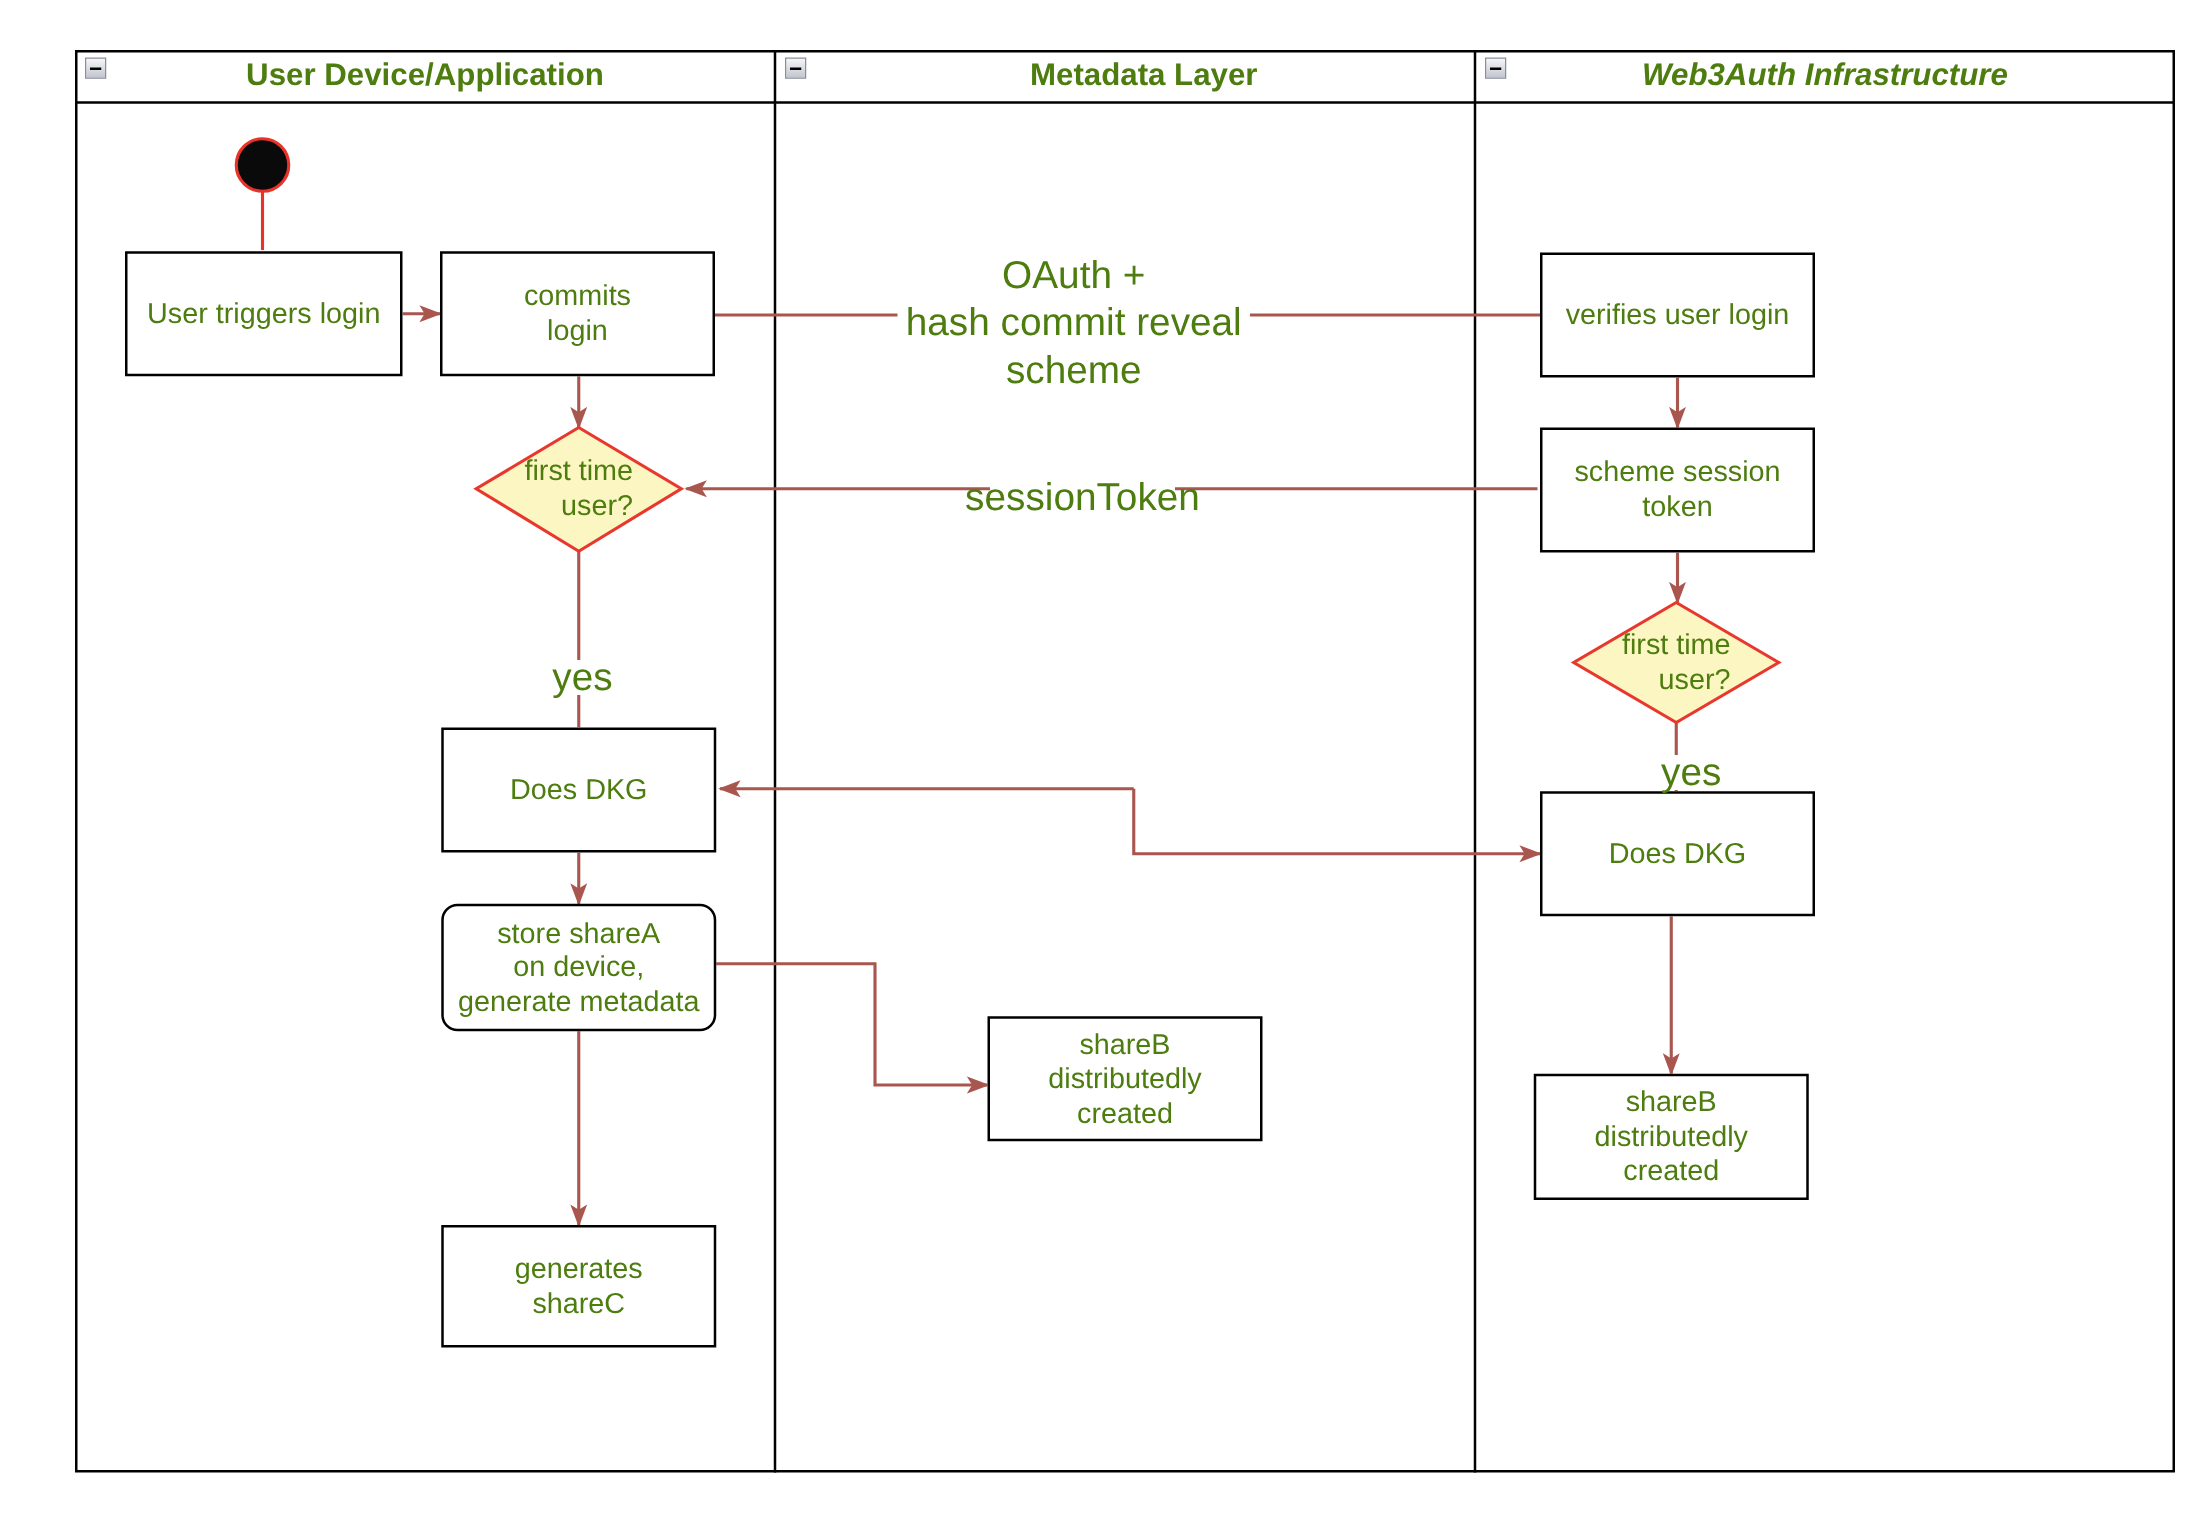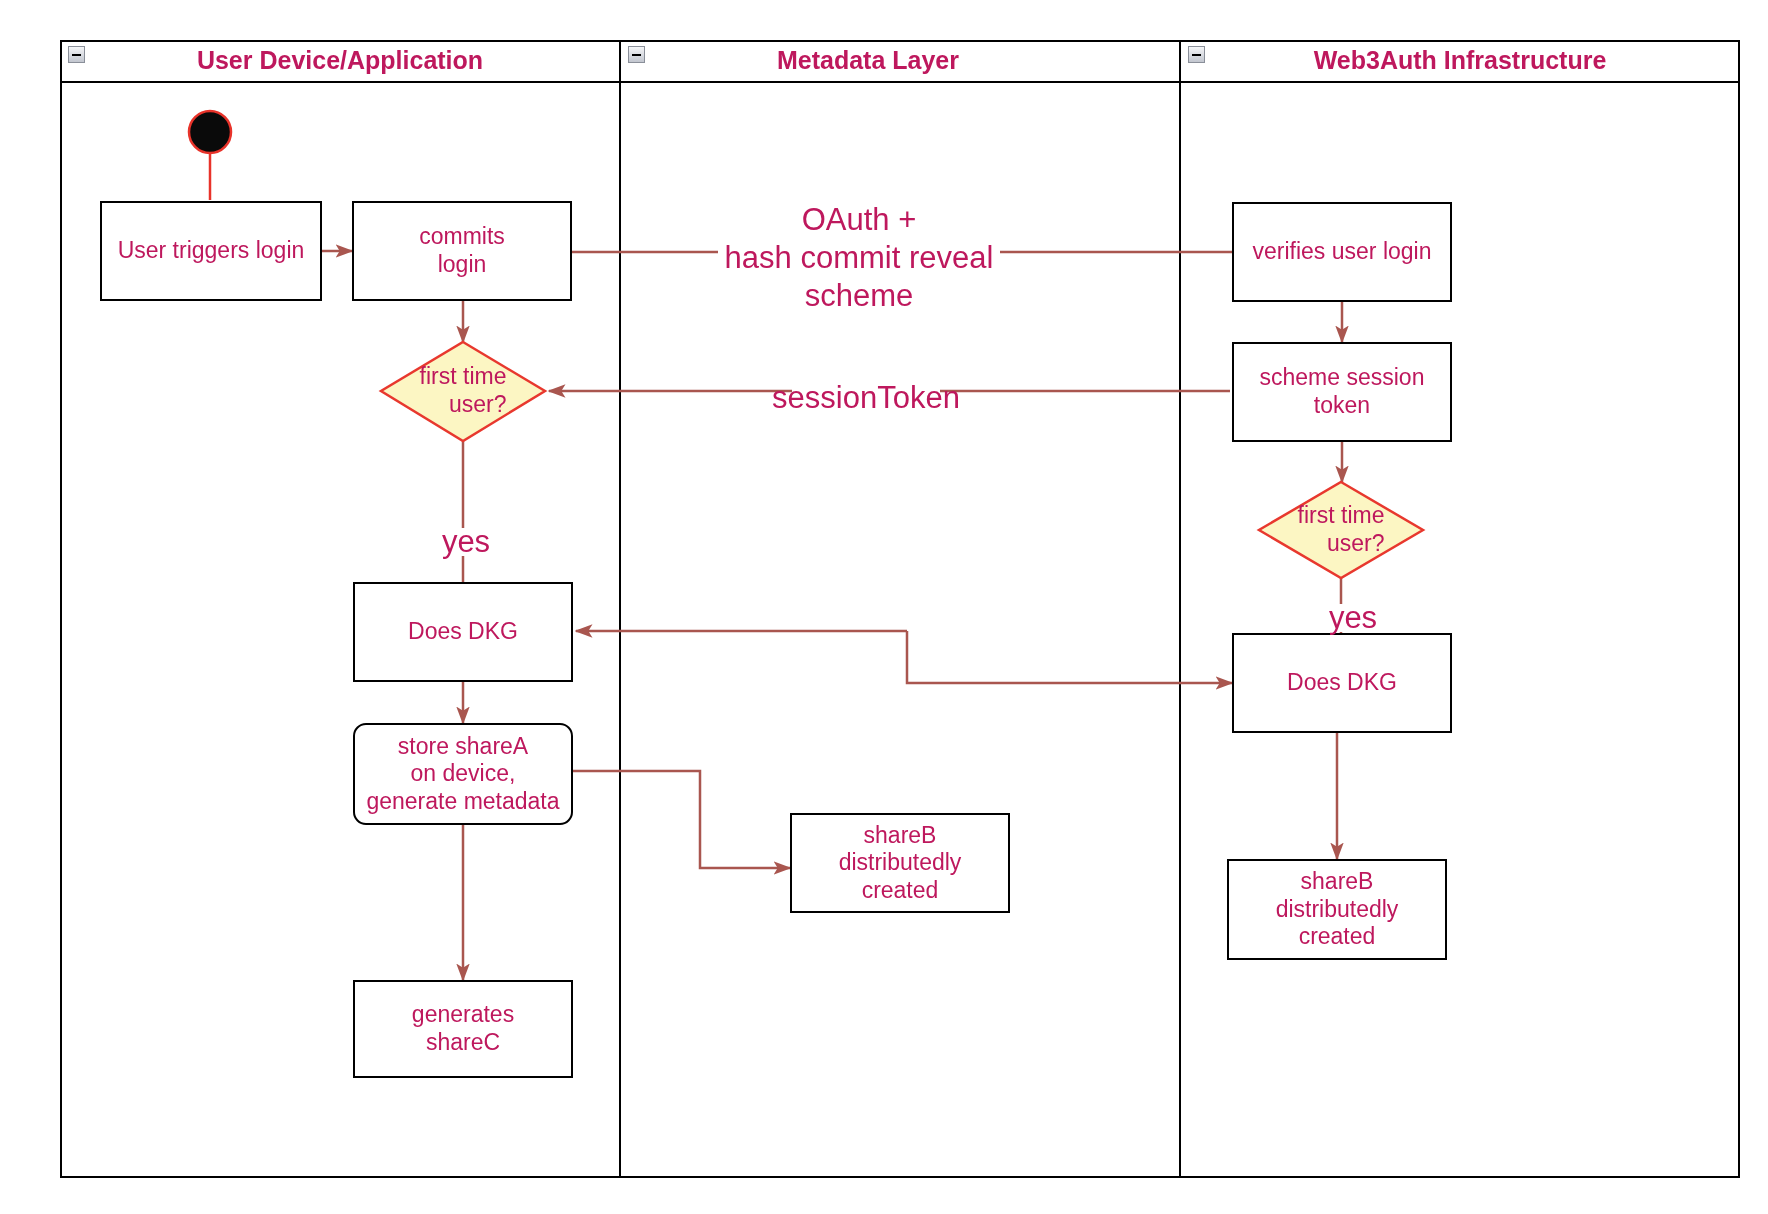--- a/index.html
+++ b/index.html
@@ -1,18 +1,18 @@
 <!DOCTYPE html>
 <html><head>
 <meta charset="utf-8">
 <style>
   html,body { margin:0; padding:0; background:#ffffff; }
   #canvas {
     position:relative; width:1768px; height:1214px; background:#ffffff;
-    font-family:"Liberation Sans", sans-serif; color:#be185d;
+    font-family:"Liberation Sans", sans-serif; color:#4d7c0f;
   }
   .pool {
     position:absolute; left:60px; top:40px; width:1680px; height:1138px;
     border:2px solid #000; box-sizing:border-box; background:#fff;
   }
   .lane-divider {
     position:absolute; top:40px; width:2px; height:1138px; background:#000;
   }
   .header-underline {
     position:absolute; left:60px; top:81px; width:1680px; height:2px; background:#000;
@@ -48,22 +48,22 @@
 <body>
 
 <div id="canvas">
 
   <div class="pool"></div>
   <div class="lane-divider" style="left:619px;"></div>
   <div class="lane-divider" style="left:1179px;"></div>
   <div class="header-underline"></div>
 
   <div class="lane-header" style="left:60px;">User Device/Application</div>
-  <div class="lane-header" style="left:588px;">Metadata Layer</div>
-  <div class="lane-header" style="left:1180px;">Web3Auth Infrastructure</div>
+  <div class="lane-header" style="left:620px;padding-left:15px;">Metadata Layer</div>
+  <div class="lane-header" style="left:1180px;font-style:italic;">Web3Auth Infrastructure</div>
   <div class="collapse-icon" style="left:68px;"></div>
   <div class="collapse-icon" style="left:628px;"></div>
   <div class="collapse-icon" style="left:1188px;"></div>
 
   <svg class="edges" width="1768" height="1214" viewBox="0 0 1768 1214">
     <defs>
       <marker id="arr" viewBox="0 0 12 9" refX="11" refY="4.5" markerWidth="18" markerHeight="14" markerUnits="userSpaceOnUse" orient="auto">
         <path d="M0,0 L12,4.5 L0,9 L2.8,4.5 Z" fill="#A9564F"></path>
       </marker>
     </defs>

